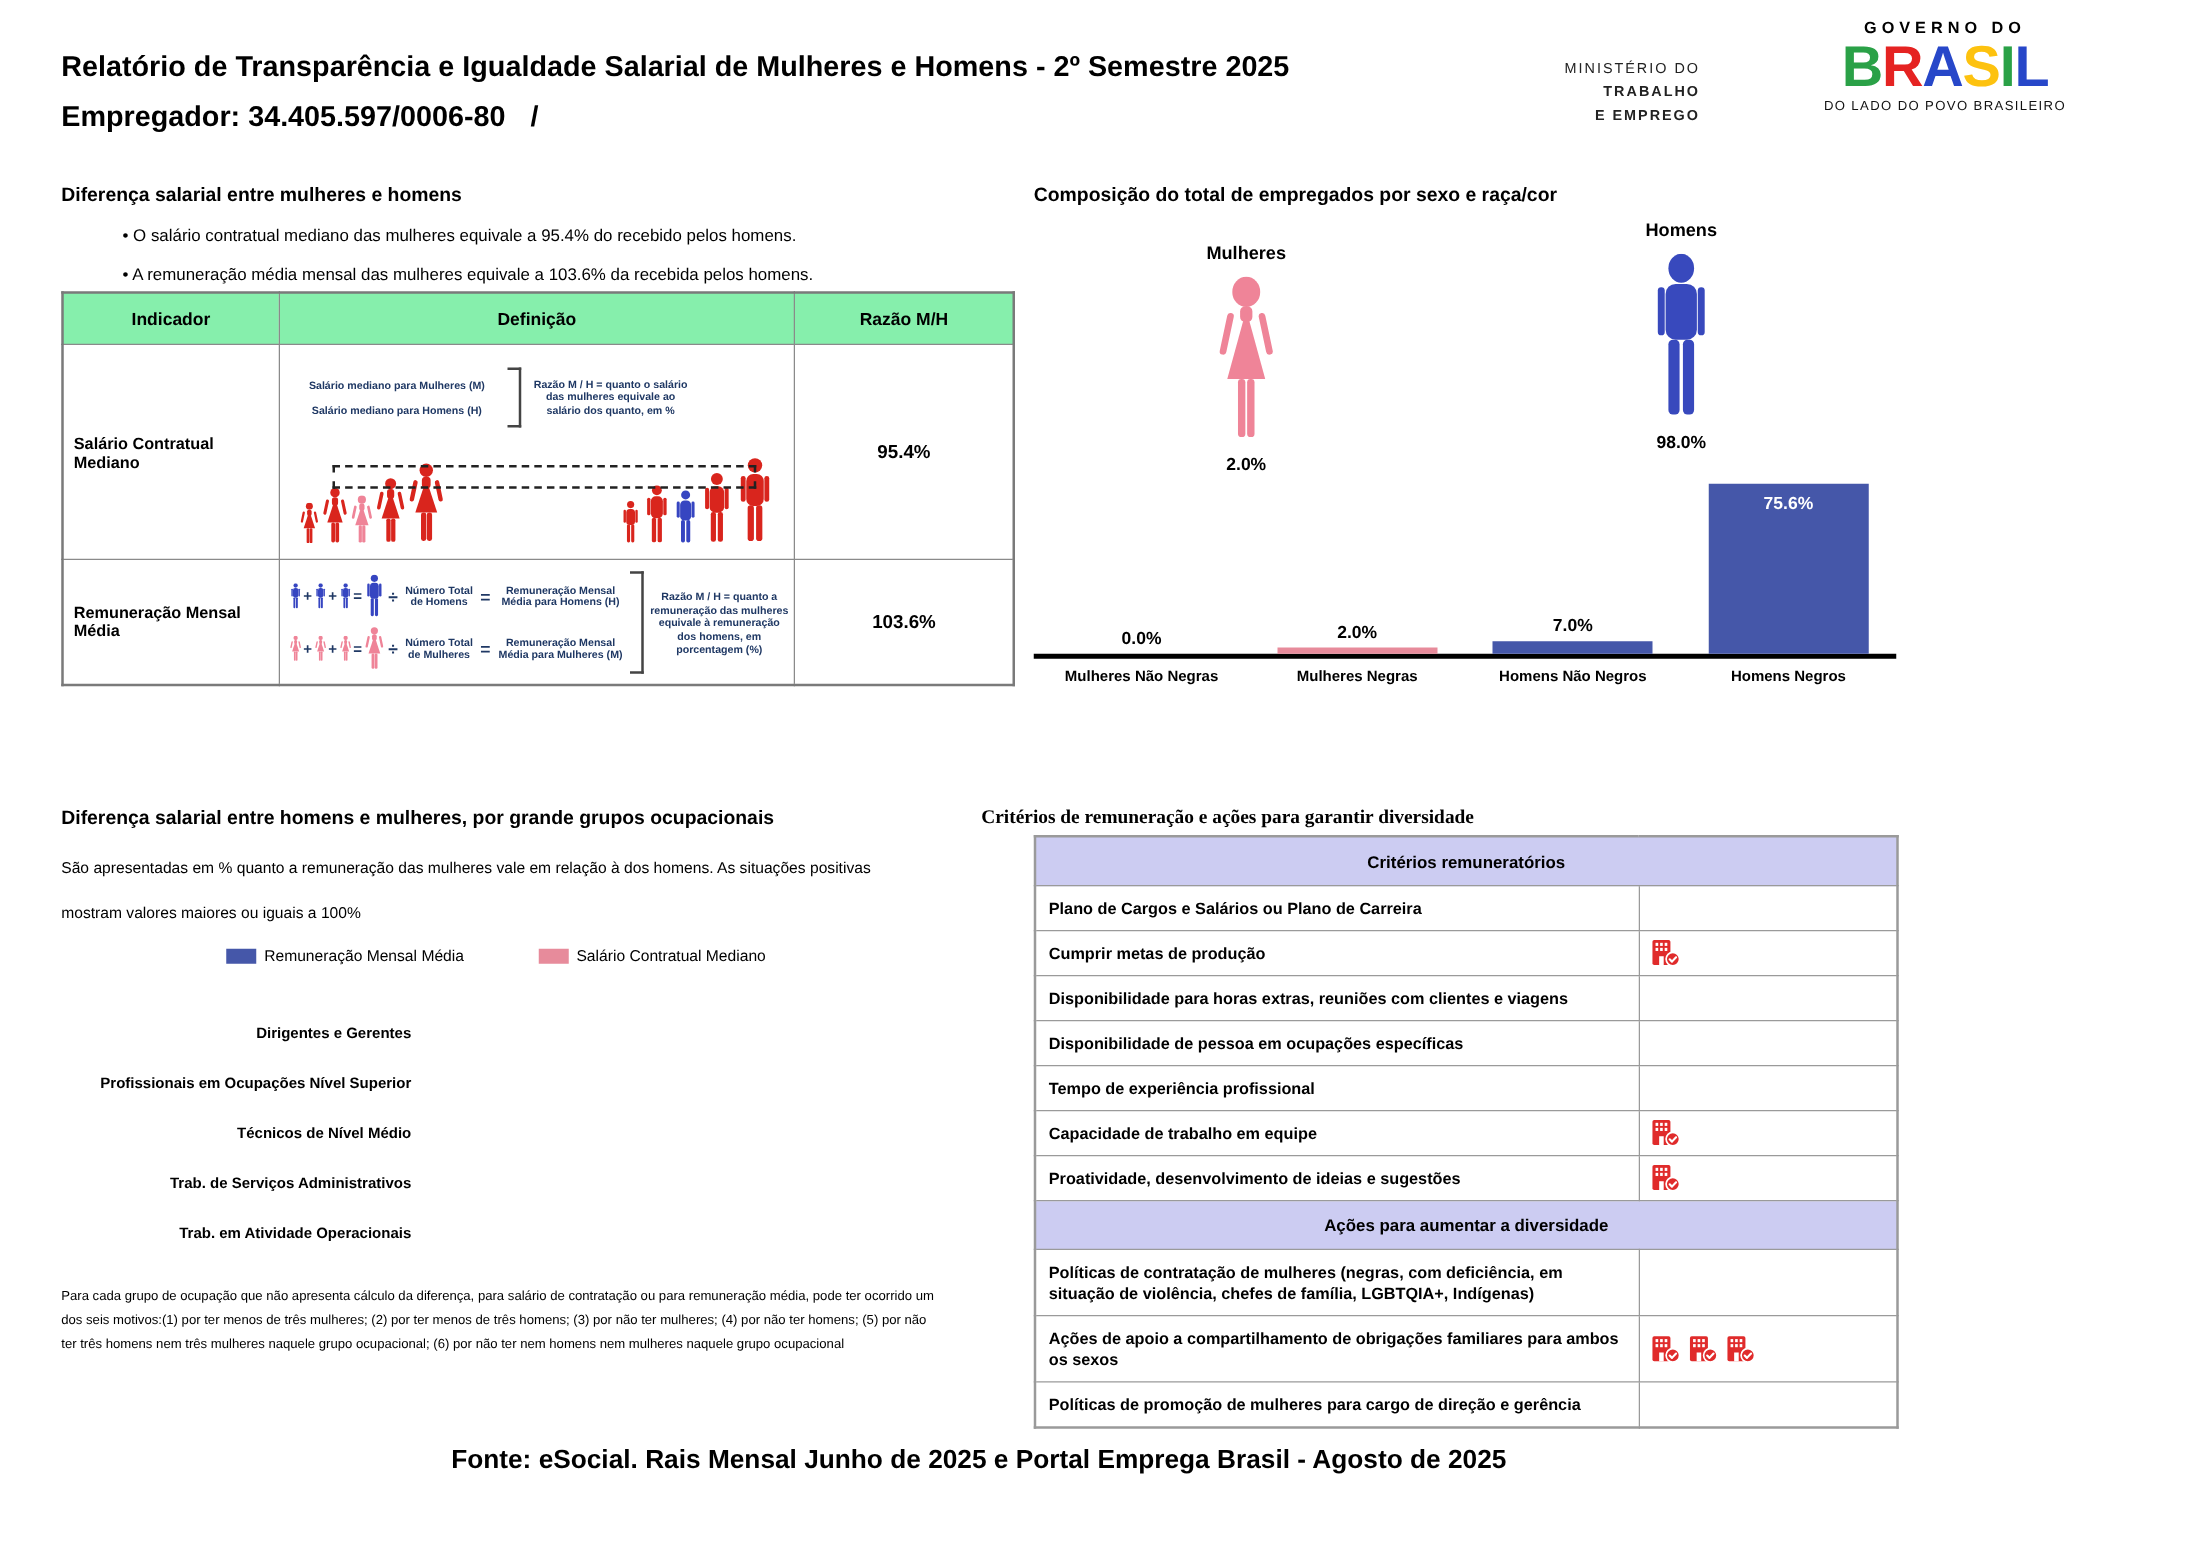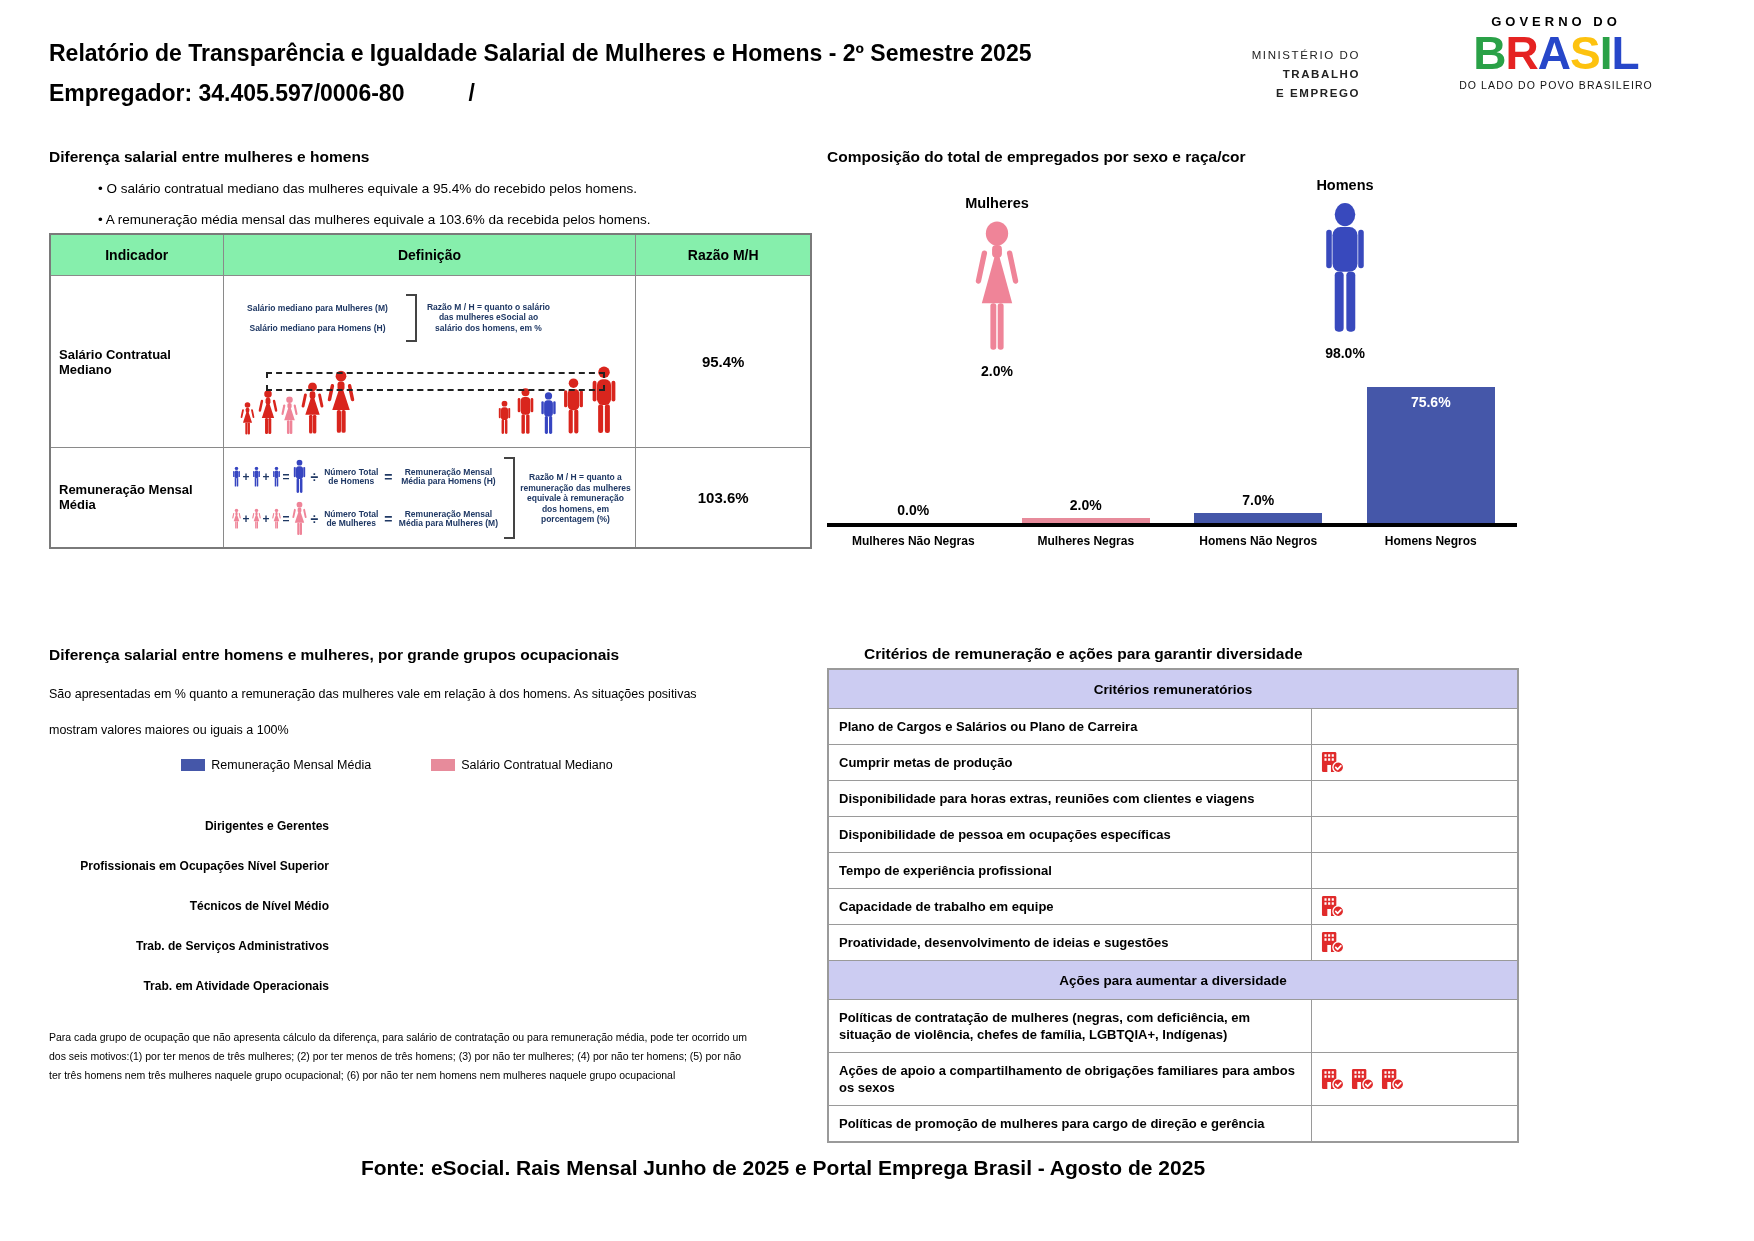--- a/index.html
+++ b/index.html
@@ -1,21 +1,21 @@
 <!DOCTYPE html>
 <html><head>
 <meta charset="utf-8">
 <style>
   html,body{margin:0;padding:0;background:#fff;}
   body{font-family:"Liberation Sans",sans-serif;color:#000;}
   #page{position:relative;width:1754px;height:1241px;background:#fff;overflow:hidden;}
 
   
   .h-title{position:absolute;left:49px;top:40px;font-size:23px;font-weight:bold;white-space:nowrap;}
-  .h-sub{position:absolute;left:49px;top:80px;font-size:23px;font-weight:bold;display:flex;gap:64px;white-space:nowrap;}
+  .h-sub{position:absolute;left:49px;top:80px;font-size:23px;font-weight:bold;display:flex;gap:20px;white-space:nowrap;}
   .ministry{position:absolute;left:1140px;top:46px;width:220px;text-align:right;font-size:11.5px;letter-spacing:1.6px;line-height:19px;color:#222;}
   .ministry .b{font-weight:bold;}
   .gov{position:absolute;left:1388px;top:14px;width:336px;text-align:center;}
   .gov-top{font-size:13px;font-weight:bold;letter-spacing:4px;}
   .gov-name{font-size:46px;font-weight:900;letter-spacing:-1px;line-height:48px;}
   .gov-bottom{font-size:10.5px;letter-spacing:1.1px;margin-top:2px;color:#111;}
 
   
   .sec-head{position:absolute;font-size:15.5px;font-weight:bold;white-space:nowrap;}
 
@@ -148,21 +148,21 @@
     <tbody>
       <tr class="r1">
         <td class="ind">Salário Contratual Mediano</td>
         <td>
           <div class="def1-top">
             <div class="def1-lines navy">
               <div>Salário mediano para Mulheres (M)</div>
               <div>Salário mediano para Homens (H)</div>
             </div>
             <div class="bracket1"></div>
-            <div class="def1-note navy">Razão M / H = quanto o salário das mulheres eSocial ao salário dos homens, em %</div>
+            <div class="def1-note navy">Razão M / H = quanto o salário das mulheres equivale ao salário dos quanto, em %</div>
           </div>
           <div class="def1-figs">
             <div class="fig-group" id="r1-women">
                 <svg viewBox="0 0 24 56" height="34" width="15">
                   <use href="#sym-woman" fill="#d9251d"></use>
                 </svg>
                 <svg viewBox="0 0 24 56" height="46" width="20">
                   <use href="#sym-woman" fill="#d9251d"></use>
                 </svg>
                 <svg viewBox="0 0 24 56" height="40" width="17">
@@ -334,21 +334,21 @@
   </div>
   <div class="occ-cats" id="occ-cats">
       <div class="occ-cat">Dirigentes e Gerentes</div>
       <div class="occ-cat">Profissionais em Ocupações Nível Superior</div>
       <div class="occ-cat">Técnicos de Nível Médio</div>
       <div class="occ-cat">Trab. de Serviços Administrativos</div>
       <div class="occ-cat">Trab. em Atividade Operacionais</div>
     </div>
   <div class="occ-note">Para cada grupo de ocupação que não apresenta cálculo da diferença, para salário de contratação ou para remuneração média, pode ter ocorrido um dos seis motivos:(1) por ter menos de três mulheres; (2) por ter menos de três homens; (3) por não ter mulheres; (4) por não ter homens; (5) por não ter três homens nem três mulheres naquele grupo ocupacional; (6) por não ter nem homens nem mulheres naquele grupo ocupacional</div>
 
-  <div class="sec-head" style="left:864px;top:645px;">Critérios de remuneração e ações para garantir diversidade</div>
+  <div class="sec-head" style="left:785px;top:645px;font-family:Liberation Serif, serif;">Critérios de remuneração e ações para garantir diversidade</div>
   <table class="crit-table">
     <colgroup>
         <col style="width:483px">
         <col style="width:207px">
       </colgroup>
     <tbody id="crit-body">
         <tr class="crit-head">
           <td colspan="2">Critérios remuneratórios</td>
         </tr>
         <tr>

